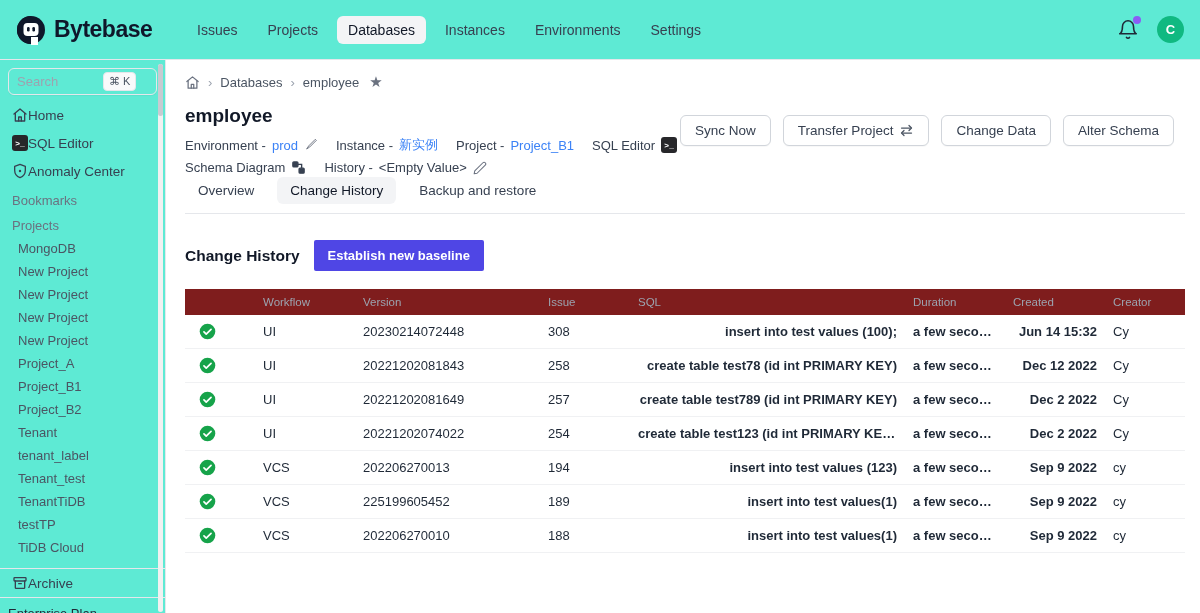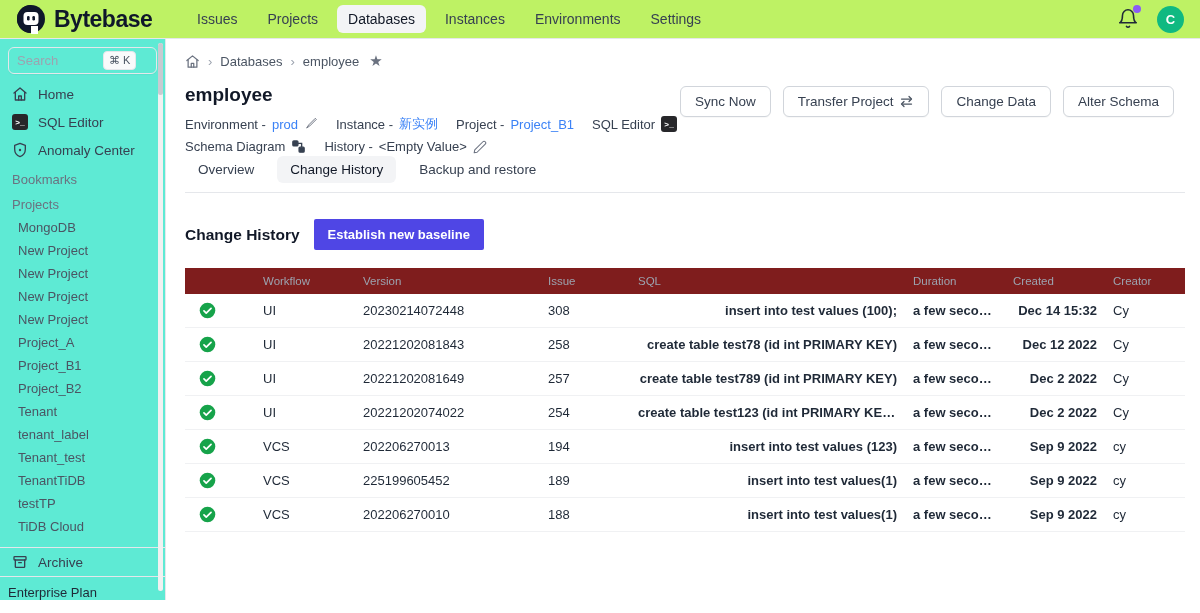--- a/index.html
+++ b/index.html
@@ -1,21 +1,21 @@
 <!DOCTYPE html>
 <html style="--accent: #4f46e5; --link: #3b82f6; --success: #16a34a; --avatar: #10b981; --badge: #8b5cf6;"><head>
 <meta charset="utf-8">
 <style>
   * { margin:0; padding:0; box-sizing:border-box; }
   html,body { width:1200px; height:613px; overflow:hidden; background:#fff;
     font-family:"Liberation Sans","DejaVu Sans",sans-serif; color:#374151; }
 
   
-  .navbar { height:39px; display:flex; align-items:center; padding:0 16px;
-    border-bottom:1px solid #e5e7eb; background:#bef264; }
+  .navbar { height:60px; display:flex; align-items:center; padding:0 16px;
+    border-bottom:1px solid #e5e7eb; background:#5eead4; }
   .brand { display:flex; align-items:center; gap:8px; width:164px; }
   .brand-name { font-size:23px; font-weight:800; color:#0f172a; letter-spacing:-0.5px; }
   .nav-links { display:flex; align-items:center; gap:8px; margin-left:6px; flex:1; }
   .nav-link { font-size:14px; color:#374151; padding:6px 11px; border-radius:6px; cursor:pointer; }
   .nav-link.active { background:#f3f4f6; color:#111827; }
   .nav-right { display:flex; align-items:center; gap:18px; }
   .bell-wrap { position:relative; width:22px; height:22px; }
   .bell-dot { position:absolute; top:-3px; right:-2px; width:8px; height:8px;
     border-radius:50%; background:var(--badge,#8b5cf6); }
   .avatar { width:27px; height:27px; border-radius:50%; background:var(--avatar,#10b981);
@@ -27,21 +27,21 @@
   
   .sidebar { width:166px; border-right:1px solid #e5e7eb; display:flex; flex-direction:column;
     position:relative; background:#5eead4; }
   .search-box { margin:8px 8px 6px 8px; height:27px; border:1px solid #e5e7eb; border-radius:6px;
     display:flex; align-items:center; padding:0 4px 0 8px; box-shadow:0 1px 1px rgba(0,0,0,.04); }
   .search-box input { border:none; outline:none; width:86px; font-size:13px; color:#374151;
     font-family:inherit; background:transparent; }
   .search-box input::placeholder { color:#9ca3af; }
   .kbd { font-size:11px; color:#4b5563; background:#f9fafb; border:1px solid #e5e7eb;
     border-radius:4px; padding:2px 5px; white-space:nowrap; }
-  .side-nav-item { display:flex; align-items:center; gap:10px; padding:6px 12px; font-size:13.5px;
+  .side-nav-item { display:flex; align-items:center; padding:6px 12px; font-size:13.5px;
     color:#374151; cursor:pointer; }
   .side-section { font-size:13px; color:#6b7280; padding:8px 12px 2px 12px; }
   .proj-list { padding-top:2px; }
   .proj { font-size:13px; color:#4b5563; padding:4px 12px 4px 18px; white-space:nowrap;
     overflow:hidden; text-overflow:ellipsis; cursor:pointer; }
   .side-bottom { margin-top:auto; }
   .side-divider { border-top:1px solid #e5e7eb; }
   .plan { font-size:13px; color:#1f2937; padding:8px 8px 0 8px; }
   .side-scrollbar { position:absolute; top:4px; right:2px; width:5px; height:548px;
     background:#f1f1f1; border-radius:3px; }
@@ -58,21 +58,21 @@
   .meta { margin-top:9px; font-size:13px; color:#374151; display:flex; flex-wrap:wrap;
     align-items:center; column-gap:18px; row-gap:6px; max-width:590px; }
   .meta-item { display:flex; align-items:center; gap:6px; white-space:nowrap; }
   .blue-link { color:var(--link,#3b82f6); cursor:pointer; text-decoration:none; }
   .term-icon { width:16px; height:16px; background:#27272a; border-radius:3px; color:#fff;
     font-size:8px; font-weight:700; display:inline-flex; align-items:center; justify-content:center;
     font-family:"Liberation Mono","DejaVu Sans Mono",monospace; }
   .actions { display:flex; gap:12px; margin-top:2px; margin-right:11px; }
   .btn { background:#fff; border:1px solid #d1d5db; border-radius:6px; padding:7px 14px;
     font-size:13.5px; color:#374151; font-family:inherit; cursor:pointer; white-space:nowrap;
-    display:flex; align-items:center; gap:6px; box-shadow:0 1px 1px rgba(0,0,0,.03); }
+    display:flex; align-items:center; gap:6px; box-shadow:0 1px 1px rgba(0,0,0,.03);margin-top:8px; }
 
   .tabs { display:flex; align-items:center; gap:10px; margin-top:2px;
     border-bottom:1px solid #e5e7eb; padding-bottom:9px; }
   .tab { font-size:13.5px; color:#374151; padding:6px 13px; border-radius:6px; cursor:pointer; }
   .tab.active { background:#f3f4f6; color:#111827; }
 
   .section-head { display:flex; align-items:center; gap:14px; margin-top:26px; }
   .section-title { font-size:15.5px; font-weight:700; color:#111827; }
   .btn-primary { background:var(--accent,#4f46e5); color:#fff; border:none; border-radius:2px;
     padding:8px 14px; font-size:13px; font-weight:600; font-family:inherit; cursor:pointer; }
@@ -306,21 +306,21 @@
       <tr>
         <td class="check-cell"><svg class="icon" width="17" height="17" viewBox="0 0 24 24">
                 <circle cx="12" cy="12" r="11" fill="var(--success,#16a34a)"></circle>
                 <path d="m7 12.5 3.2 3.2L17 9" fill="none" stroke="#fff" stroke-width="2.4" stroke-linecap="round" stroke-linejoin="round"></path>
               </svg></td>
         <td>UI</td>
         <td>20230214072448</td>
         <td class="blue-link">308</td>
         <td class="td-strong">insert into test values (100);</td>
         <td class="td-strong">a few seconds</td>
-        <td class="td-strong">Dec 14 15:32</td>
+        <td class="td-strong">Jun 14 15:32</td>
         <td>Cy</td>
       </tr>
 
       <tr>
         <td class="check-cell"><svg class="icon" width="17" height="17" viewBox="0 0 24 24">
                 <circle cx="12" cy="12" r="11" fill="var(--success,#16a34a)"></circle>
                 <path d="m7 12.5 3.2 3.2L17 9" fill="none" stroke="#fff" stroke-width="2.4" stroke-linecap="round" stroke-linejoin="round"></path>
               </svg></td>
         <td>UI</td>
         <td>20221202081843</td>

